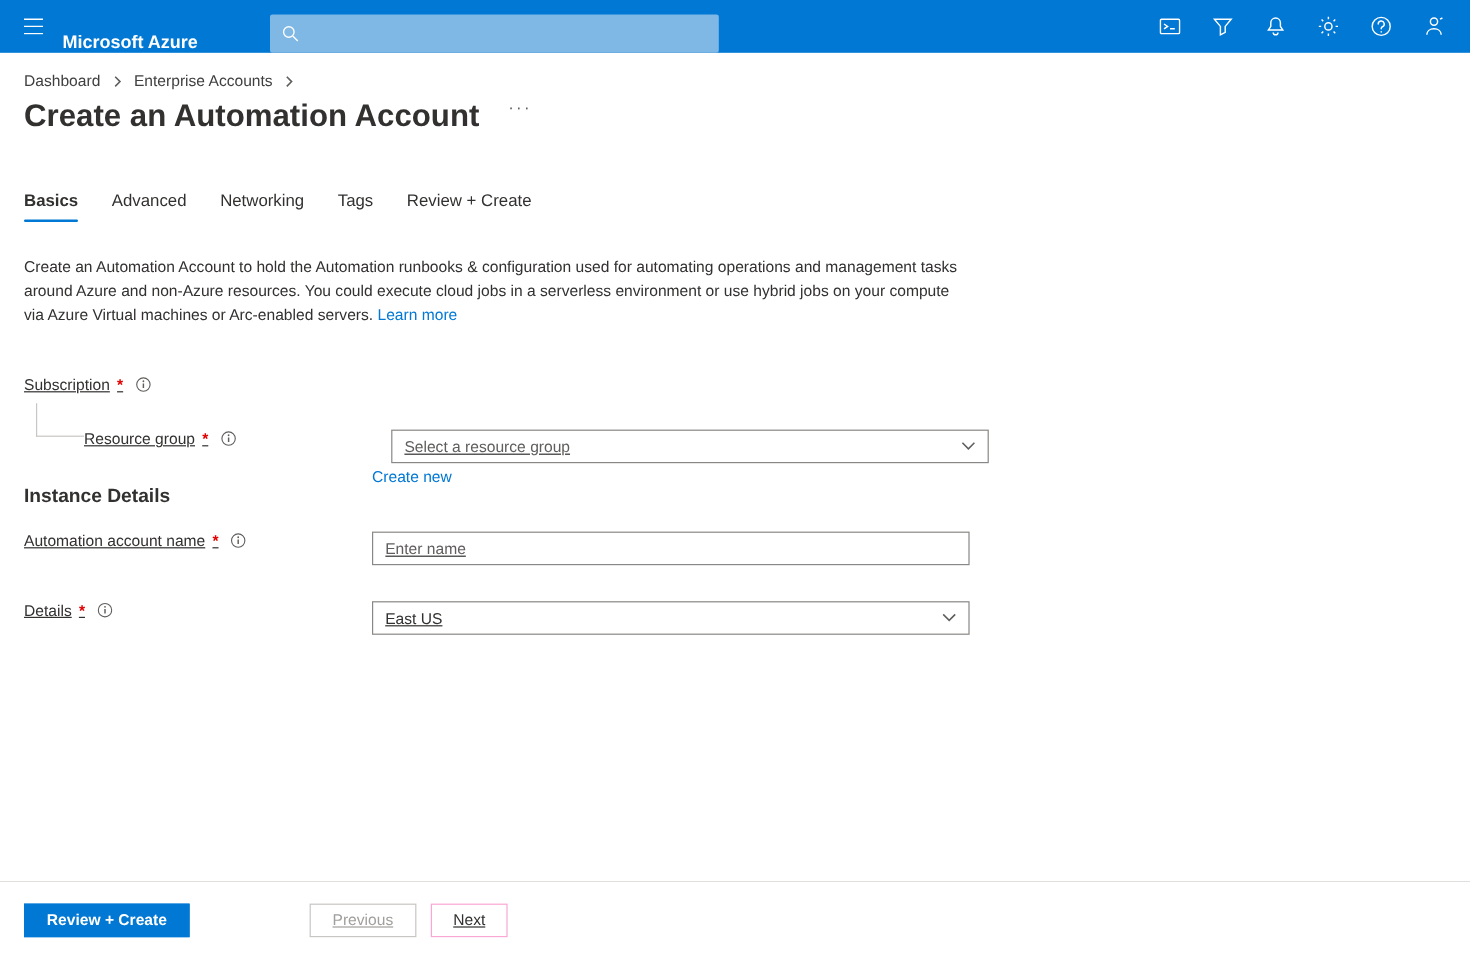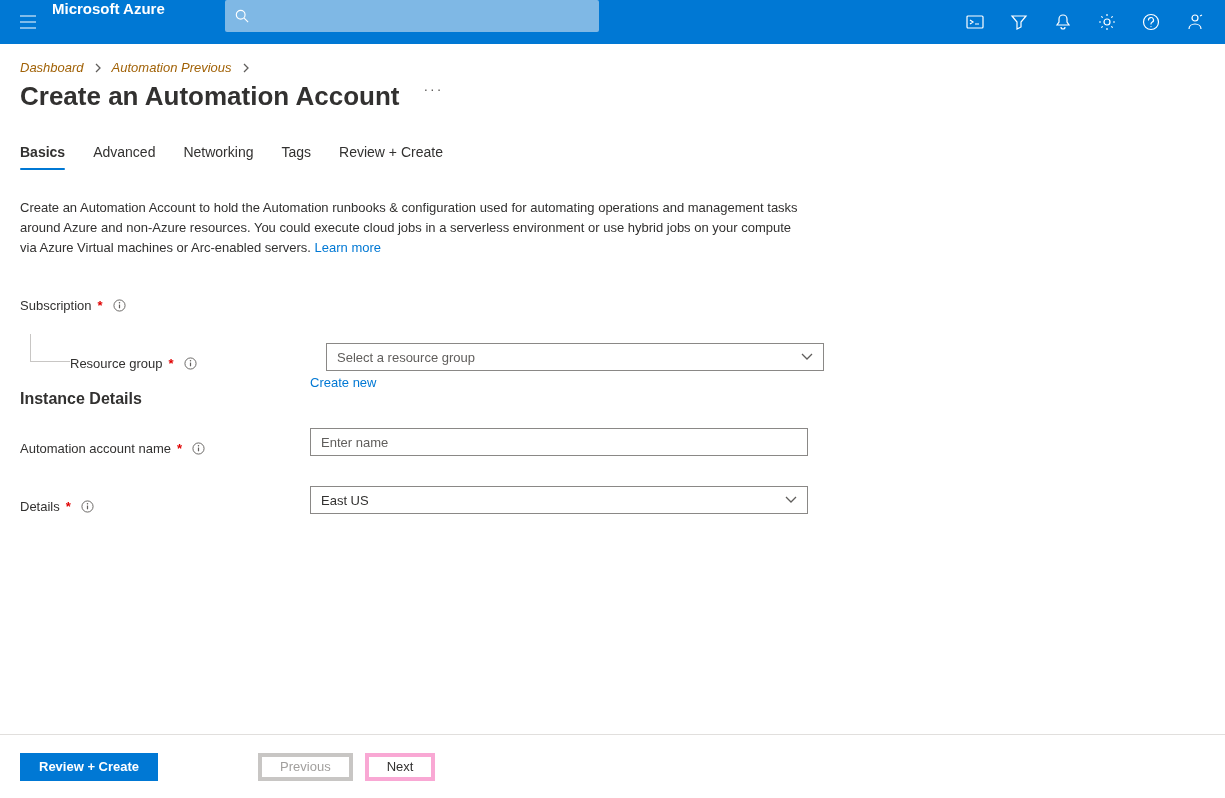--- a/index.html
+++ b/index.html
@@ -1,50 +1,50 @@
 <!DOCTYPE html>
 <html><head>
 <meta charset="utf-8">
 <style>
   * { box-sizing: border-box; margin: 0; padding: 0; }
   body { font-family: "Segoe UI", Arial, sans-serif; font-size: 13px; color: #323130; background: #fff; }
   
   
-  .topbar { height: 44px; background: #0078d4; display: flex; align-items: flex-start; padding: 0 8px; }
+  .topbar { height: 44px; background: #0078d4; display: flex; align-items: flex-end; padding: 0 8px; }
   .hamburger { width: 40px; height: 44px; display: flex; align-items: center; justify-content: center; cursor: pointer; }
   .logo-text { color: #fff; font-weight: 600; font-size: 15px; margin-left: 4px; margin-right: 60px; white-space: nowrap; }
   .search-wrap { flex: 1; max-width: 690px; height: 32px; background: #7fb8e5; border-radius: 2px; display: flex; align-items: center; padding: 0 10px; }
   .search-icon { margin-right: 8px; display: flex; }
   .search-input { flex: 1; background: transparent; border: none; outline: none; color: #fff; font-size: 13px; }
   .search-input::placeholder { color: #fff; opacity: 0.95; }
   .topbar-spacer { flex: 1; }
   .topbar-icons { display: flex; align-items: center; }
   .topbar-icon { width: 44px; height: 44px; display: flex; align-items: center; justify-content: center; cursor: pointer; }
   
   
   .content { padding: 16px 20px 0 20px; }
   .breadcrumb { display: flex; align-items: center; font-size: 13px; margin-bottom: 6px; }
-  .breadcrumb a { color: #a16207; text-decoration: none; cursor: pointer; font-style: italic; }
+  .breadcrumb a { color: #404040; text-decoration: none; cursor: pointer; }
   .breadcrumb .chev { margin: 0 10px; color: #605e5c; }
-  .page-title-row { display: flex; align-items: flex-start; gap: 24px; margin-bottom: 32px; }
+  .page-title-row { display: flex; align-items: flex-start; gap: 24px; margin-bottom: 47px; }
   .page-title { font-size: 26px; font-weight: 600; color: #323130; }
   .more-dots { color: #605e5c; font-size: 14px; letter-spacing: 2px; cursor: pointer; }
   
   
   .tabs { display: flex; gap: 28px; border-bottom: none; margin-bottom: 28px; }
   .tab { font-size: 14px; color: #323130; padding-bottom: 10px; cursor: pointer; position: relative; }
   .tab.active { font-weight: 600; }
   .tab.active::after { content: ""; position: absolute; left: 0; right: 0; bottom: 0; height: 2.5px; background: #0078d4; border-radius: 1px; }
   
   
   .desc { font-size: 13px; line-height: 1.55; max-width: 780px; margin-bottom: 40px; }
   .desc a { color: #0078d4; text-decoration: none; cursor: pointer; text-align: right; }
   
   
-  .form-row { display: flex; align-items: flex-end; margin-bottom: 22px; }
+  .form-row { display: flex; align-items: flex-start; margin-bottom: 22px; text-decoration: underline; }
   .form-row.with-sub { margin-bottom: 4px; gap: 16px; }
   .form-label-col { width: 290px; display: flex; align-items: center; font-size: 13px; }
   .form-label-col.indented { padding-left: 50px; position: relative; }
   .indent-line { position: absolute; left: 10px; top: -22px; width: 40px; height: 28px; border-left: 1px solid #c8c6c4; border-bottom: 1px solid #c8c6c4; }
   .req { color: #e00000; margin-left: 6px; font-weight: bold; }
   .info-icon { margin-left: 10px; display: inline-flex; }
   .form-control-col { width: 498px; }
   .select-box, .text-input { width: 100%; height: 28px; border: 1px solid #8a8886; font-size: 13px; padding: 0 10px; background: #fff; display: flex; align-items: center; justify-content: space-between; cursor: pointer; }
   .select-box .placeholder { color: #605e5c; }
   .select-box .chev-down { color: #605e5c; }
@@ -53,21 +53,21 @@
   .text-input input::placeholder { color: #605e5c; }
   .sub-link { margin-left: 290px; margin-top: 4px; }
   .sub-link a { color: #0078d4; font-size: 13px; text-decoration: none; cursor: pointer; }
   
   .section-heading { font-size: 16px; font-weight: 700; margin-bottom: 20px; }
   
   
   .footer { position: fixed; bottom: 0; left: 0; right: 0; height: 64px; border-top: 1px solid #e1dfdd; background: #fff; display: flex; align-items: center; padding: 0 20px; gap: 12px; }
   .btn { height: 28px; padding: 0 18px; font-size: 13px; border-radius: 0; cursor: pointer; }
   .btn-primary { background: #0078d4; color: #fff; border: 1px solid #0078d4; font-weight: 600; }
-  .btn-secondary { background: #fff; color: #323130; border: 4px solid #f9a8d4; }
+  .btn-secondary { background: #fff; color: #323130; border: 1px solid #f9a8d4; text-decoration: underline; }
   .btn-secondary.disabled { color: #a19f9d; border-color: #c8c6c4; cursor: default; }
   .footer-gap { width: 76px; }
   
   svg { display: block; }
 </style>
 </head>
 <body>
 
 <div class="topbar">
   <div class="hamburger">
@@ -125,21 +125,21 @@
 
 <div class="content">
 
   <div class="breadcrumb">
     <a>Dashboard</a>
     <span class="chev">
       <svg width="8" height="10" viewBox="0 0 8 10">
           <path d="M2 1l4 4-4 4" stroke="#605e5c" fill="none" stroke-width="1.3"></path>
         </svg>
     </span>
-    <a>Automation Previous</a>
+    <a>Enterprise Accounts</a>
     <span class="chev">
       <svg width="8" height="10" viewBox="0 0 8 10">
           <path d="M2 1l4 4-4 4" stroke="#605e5c" fill="none" stroke-width="1.3"></path>
         </svg>
     </span>
   </div>
 
   <div class="page-title-row">
     <h1 class="page-title">Create an Automation Account</h1>
     <span class="more-dots">···</span>

